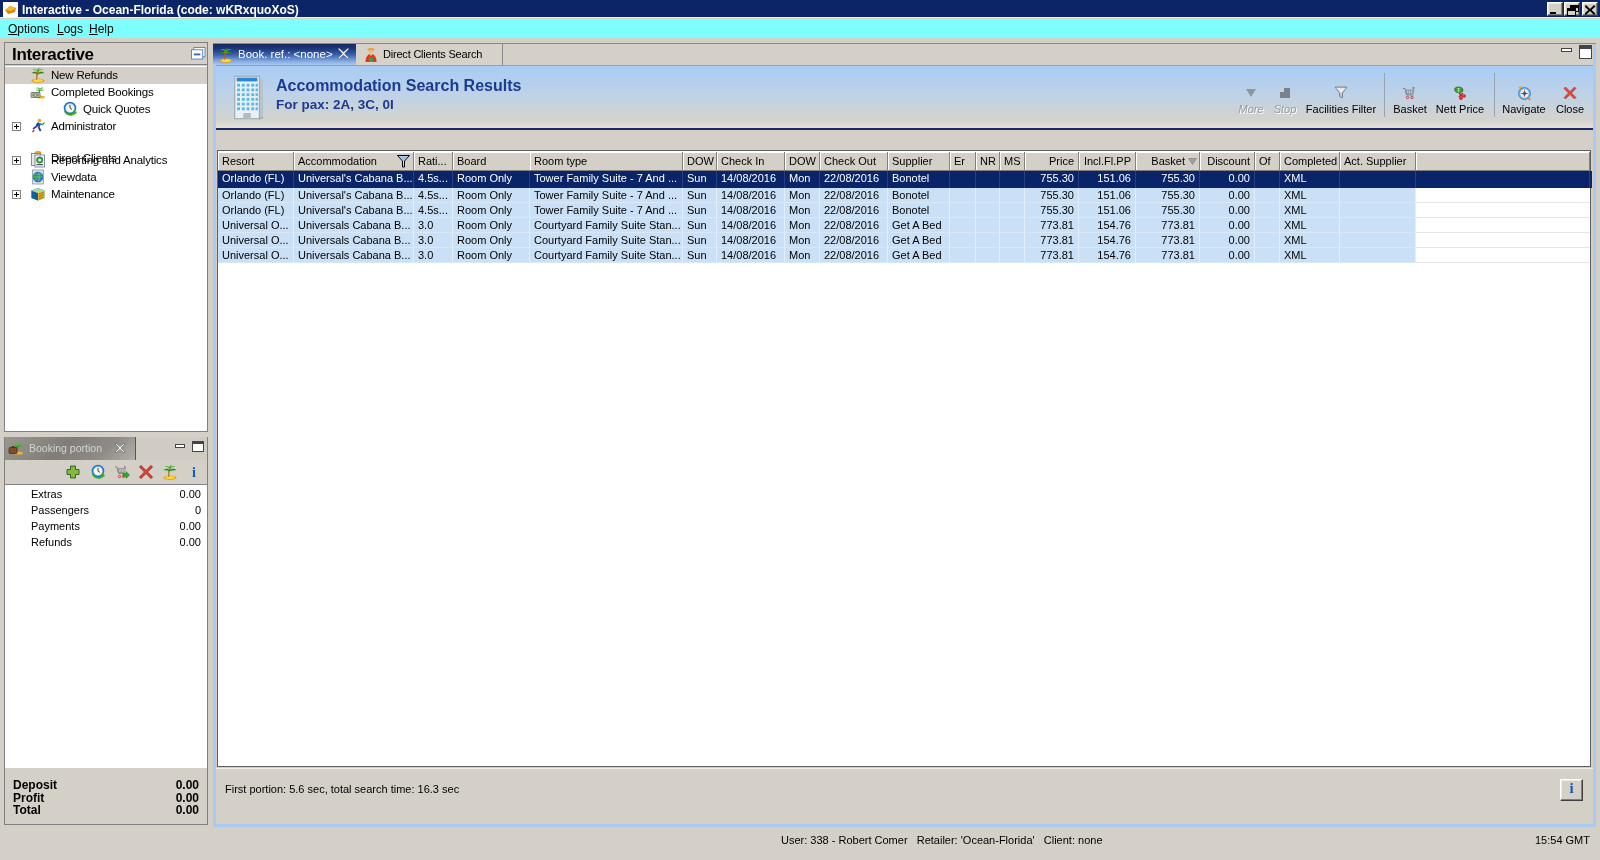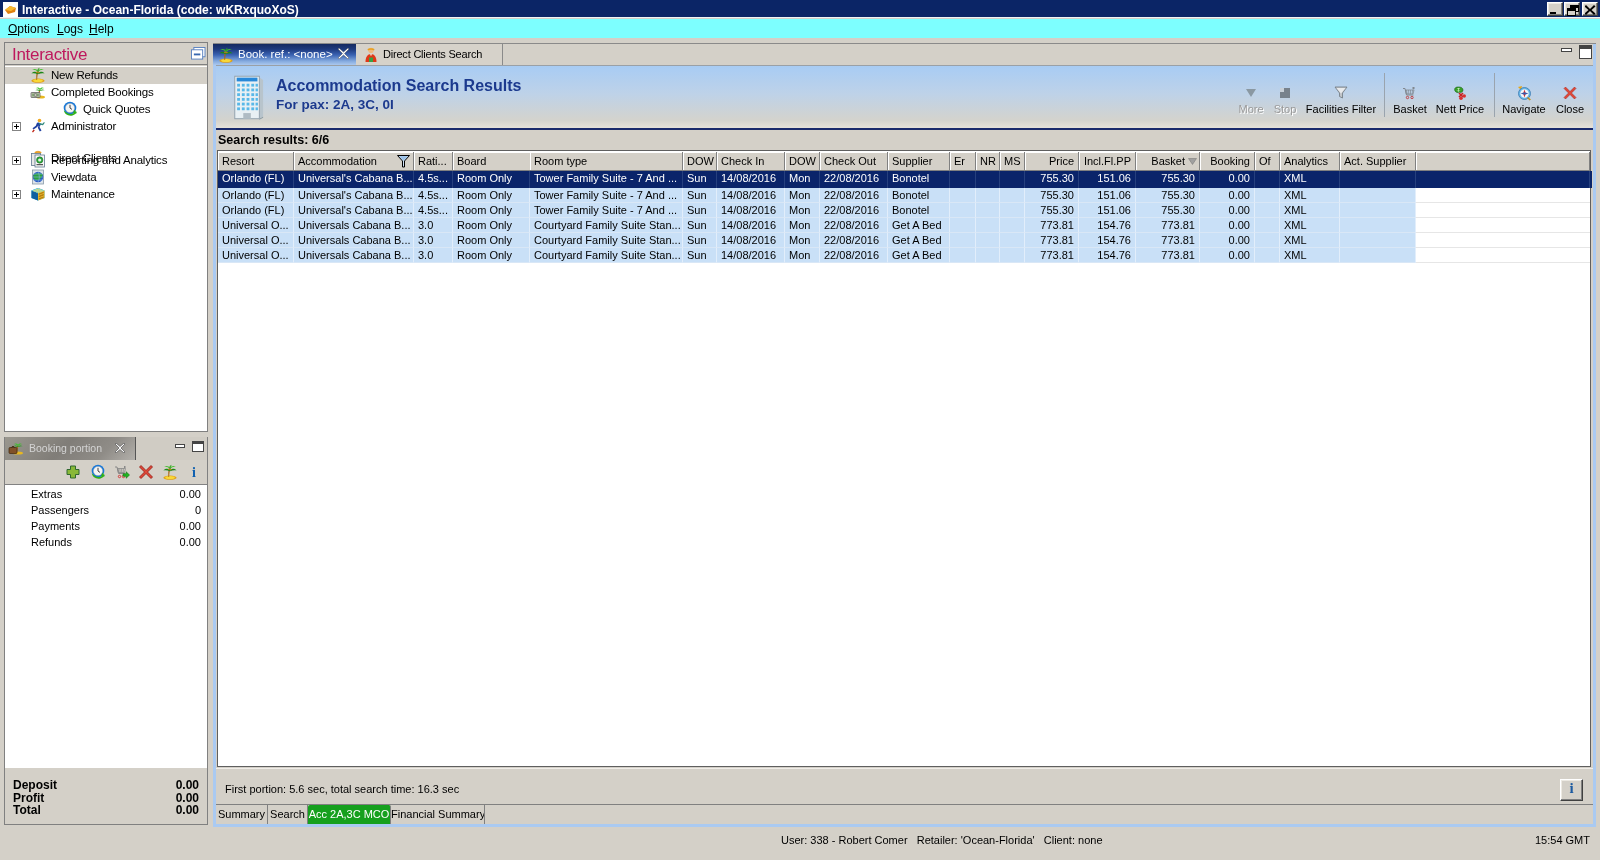--- a/index.html
+++ b/index.html
@@ -19,21 +19,21 @@
 
 
 #menubar { left:0; top:19px; width:1600px; height:19px; background:#7dffff; color:#000; font-size:12px; }
 #menubar span { position:absolute; top:3px; }
 u { text-decoration:underline; }
 
 
 .lpanel { left:4px; width:204px; border:1px solid #808080; background:#d4d0c8; }
 #lp1 { top:42px; height:390px; }
 #lp1 .hdr { left:0px; top:0px; width:202px; height:22px; background:#d4d0c8; border-bottom:1px solid #808080; }
-#lp1 .hdr .t { position:absolute; left:7px; top:2px; font-size:17px; font-weight:normal; color:#be185d; letter-spacing:-0.3px; }
+#lp1 .hdr .t { position:absolute; left:7px; top:2px; font-size:17px; font-weight:bold; color:#000000; letter-spacing:-0.3px; }
 #lp1 .list { left:0px; top:23px; width:202px; height:365px; background:#fff; }
 .trow { position:absolute; left:0; width:202px; height:17px; font-size:13px; color:#000; }
 .trow.sel { background:#d4d0c8; }
 .trow .txt { position:absolute; left:46px; top:2px; font-size:11.5px; letter-spacing:-0.2px; }
 .trow .ic { position:absolute; left:25px; top:0px; width:16px; height:16px; }
 .plus { position:absolute; left:7px; top:4px; width:9px; height:9px; border:1px solid #848484; background:#fff; }
 .plus:before { content:""; position:absolute; left:1px; top:3px; width:5px; height:1px; background:#000; }
 .plus:after { content:""; position:absolute; left:3px; top:1px; width:1px; height:5px; background:#000; }
 
 #lp2 { top:437px; height:388px; border:1px solid #808080; }
@@ -68,21 +68,21 @@
 #tab2 .t { position:absolute; left:27px; top:4px; }
 #mwin-min { position:absolute; left:1348px; top:4px; width:11px; height:4px; background:#fff; border:1px solid #444; }
 #mwin-max { position:absolute; left:1366px; top:1px; width:13px; height:14px; background:#fff; border:1px solid #444; border-top-width:4px; }
 
 #mhead { left:3px; top:25px; width:1377px; height:63px; border-top:1px solid #9aa0a6; background:linear-gradient(#a8ccf4 0%,#bed2e8 45%,#d4d3cd 88%,#e5e1d8 100%); }
 #mhead .bicon { position:absolute; left:15px; top:7px; width:34px; height:48px; }
 #mhead .t1 { position:absolute; left:60px; top:11px; color:#1c3a8e; font-weight:bold; font-size:16px; }
 #mhead .t2 { position:absolute; left:60px; top:31px; color:#1c3a8e; font-weight:bold; font-size:13.5px; }
 .tbtn { position:absolute; top:19px; text-align:center; font-size:11px; color:#000; }
 .tbtn .ic { display:block; margin:0 auto 2px auto; width:16px; height:16px; }
-.tbtn.dis { color:#9a9a9a; text-shadow:1px 1px 0 #fff; }
+.tbtn.dis { color:#9a9a9a; text-shadow:1px 1px 0 #fff;font-style:italic; }
 .vsep { position:absolute; top:7px; width:1px; height:44px; background:#9aa4ae; }
 #navline { left:3px; top:88px; width:1377px; height:2px; background:#1a2a6a; }
 #sres { left:3px; top:90px; width:1377px; height:20px; background:#d4d0c8; }
 #sres .t { position:absolute; left:2px; top:3px; font-weight:bold; font-size:12.5px; }
 
 
 #grid { left:4px; top:110px; width:1374px; height:617px; background:#fff; border:1px solid #5f5f5f; }
 #ghead { position:absolute; left:0; top:1px; height:19px; }
 .hc { position:absolute; top:0; height:19px; background:#d4d0c8; border-right:1px solid #808080; border-bottom:1px solid #808080; box-shadow:inset 1px 1px 0 #fff; font-size:11px; padding:3px 0 0 4px; white-space:nowrap; overflow:hidden; }
 .hc.r { text-align:right; padding-right:4px; }
@@ -451,23 +451,20 @@
             <path d="M4.5 8.5 L8.5 7.2 L12.5 8.5 L8.5 9.8 Z" fill="#3858a8"></path>
             <path d="M12 12 L15 14.5 L13.5 15.5 L11 12.8 Z" fill="#c89018"></path>
           </svg></span>Navigate</div>
     <div class="tbtn" style="left:1324px;width:60px"><span class="ic"><svg width="16" height="16" viewBox="0 0 16 16">
             <path d="M3.5 2 L8 6.5 L12.5 2 L14 3.5 L9.5 8 L14 12.5 L12.5 14 L8 9.5 L3.5 14 L2 12.5 L6.5 8 L2 3.5 Z" fill="#e04838" stroke="#a02018" stroke-width="0.5"></path>
           </svg></span>Close</div>
     <div class="vsep" style="left:1168px"></div>
     <div class="vsep" style="left:1278px"></div>
   </div>
   <div class="abs" id="navline"></div>
-  <div class="abs" id="sres">
-      <span class="t">Search results: 6/6</span>
-    </div>
   <div class="abs" id="grid">
       <div id="ghead">
         <div class="hc" style="left:0px;width:76px">Resort</div>
         <div class="hc" style="left:76px;width:120px">Accommodation<svg style="position:absolute;right:3px;top:3px" width="13" height="13" viewBox="0 0 13 13">
             <path d="M0.5 0.5 L12.5 0.5 L7.5 6 L7.5 12 L5.5 12 L5.5 6 Z" fill="#cfe2f7" stroke="#000" stroke-width="1"></path>
             <path d="M2 1.2 L11 1.2 L6.5 5.8 Z" fill="#9cc2e8"></path>
           </svg></div>
         <div class="hc" style="left:196px;width:39px">Rati...</div>
         <div class="hc" style="left:235px;width:93px">Board</div>
         <div class="hc" style="left:312px;width:153px">Room type</div>
@@ -477,23 +474,23 @@
         <div class="hc" style="left:602px;width:68px">Check Out</div>
         <div class="hc" style="left:670px;width:62px">Supplier</div>
         <div class="hc" style="left:732px;width:26px">Er</div>
         <div class="hc" style="left:758px;width:24px">NR</div>
         <div class="hc" style="left:782px;width:25px">MS</div>
         <div class="hc r" style="left:807px;width:54px">Price</div>
         <div class="hc r" style="left:861px;width:57px">Incl.Fl.PP</div>
         <div class="hc r" style="padding-right:14px;left:918px;width:64px">Basket<svg style="position:absolute;right:2px;top:6px" width="9" height="8" viewBox="0 0 9 8">
             <path d="M0.5 0.5 L8.5 0.5 L4.5 6.5 Z" fill="#a0a0a0" stroke="#707070" stroke-width="0.5"></path>
           </svg></div>
-        <div class="hc r" style="left:982px;width:55px">Booking</div>
+        <div class="hc r" style="left:982px;width:55px">Discount</div>
         <div class="hc" style="left:1037px;width:25px">Of</div>
-        <div class="hc" style="left:1062px;width:60px">Analytics</div>
+        <div class="hc" style="left:1062px;width:60px">Completed</div>
         <div class="hc" style="left:1122px;width:76px">Act. Supplier</div>
         <div class="hc" style="left:1198px;width:174px"></div>
       </div>
       <div class="grow rowsel" style="top:20px;height:17px;width:1374px">
         <div class="gc" style="left:0px;width:76px">Orlando (FL)</div>
         <div class="gc" style="left:76px;width:120px">Universal's Cabana B...</div>
         <div class="gc" style="left:196px;width:39px">4.5s...</div>
         <div class="gc" style="left:235px;width:77px">Room Only</div>
         <div class="gc" style="left:312px;width:153px">Tower Family Suite  - 7 And ...</div>
         <div class="gc" style="left:465px;width:34px">Sun</div>
@@ -626,25 +623,19 @@
         <div class="gc" style="left:1037px;width:25px"></div>
         <div class="gc" style="left:1062px;width:60px">XML</div>
         <div class="gc" style="left:1122px;width:76px"></div>
       </div>
       <div style="position:absolute;left:1198px;top:97px;width:174px;height:15px;border-bottom:1px solid #e6e6e6;box-sizing:border-box"></div>
     </div>
   <div class="abs" id="binfo">
     <span class="t">First portion: 5.6 sec, total search time: 16.3 sec</span>
     <div id="ibtn">i</div>
   </div>
-  <div class="abs" id="btabs">
-    <div class="btab2" style="left:0;width:52px">Summary</div>
-    <div class="btab2" style="left:52px;width:40px">Search</div>
-    <div class="btab2 green" style="left:92px;width:83px">Acc 2A,3C MCO</div>
-    <div class="btab2" style="left:175px;width:94px">Financial Summary</div>
-  </div>
 </div>
 
 <div class="abs" style="left:0;top:852px;width:1600px;height:1px;background:#eae7e1"></div>
 <div class="abs" id="statusbar">
   <span class="mid">User: 338 - Robert Comer&nbsp;&nbsp;&nbsp;Retailer: 'Ocean-Florida'&nbsp;&nbsp;&nbsp;Client: none</span>
   <span class="right">15:54 GMT</span>
 </div>
 
 </body></html>

